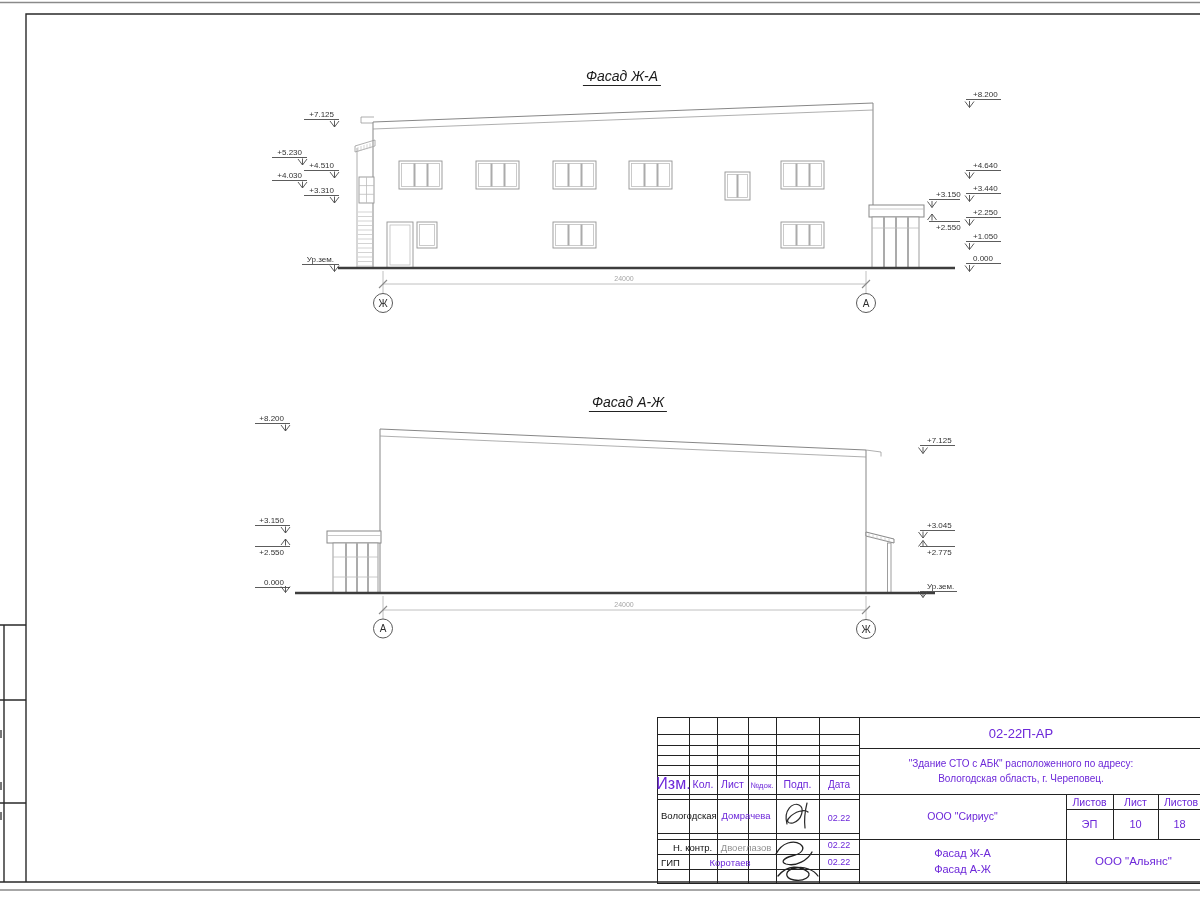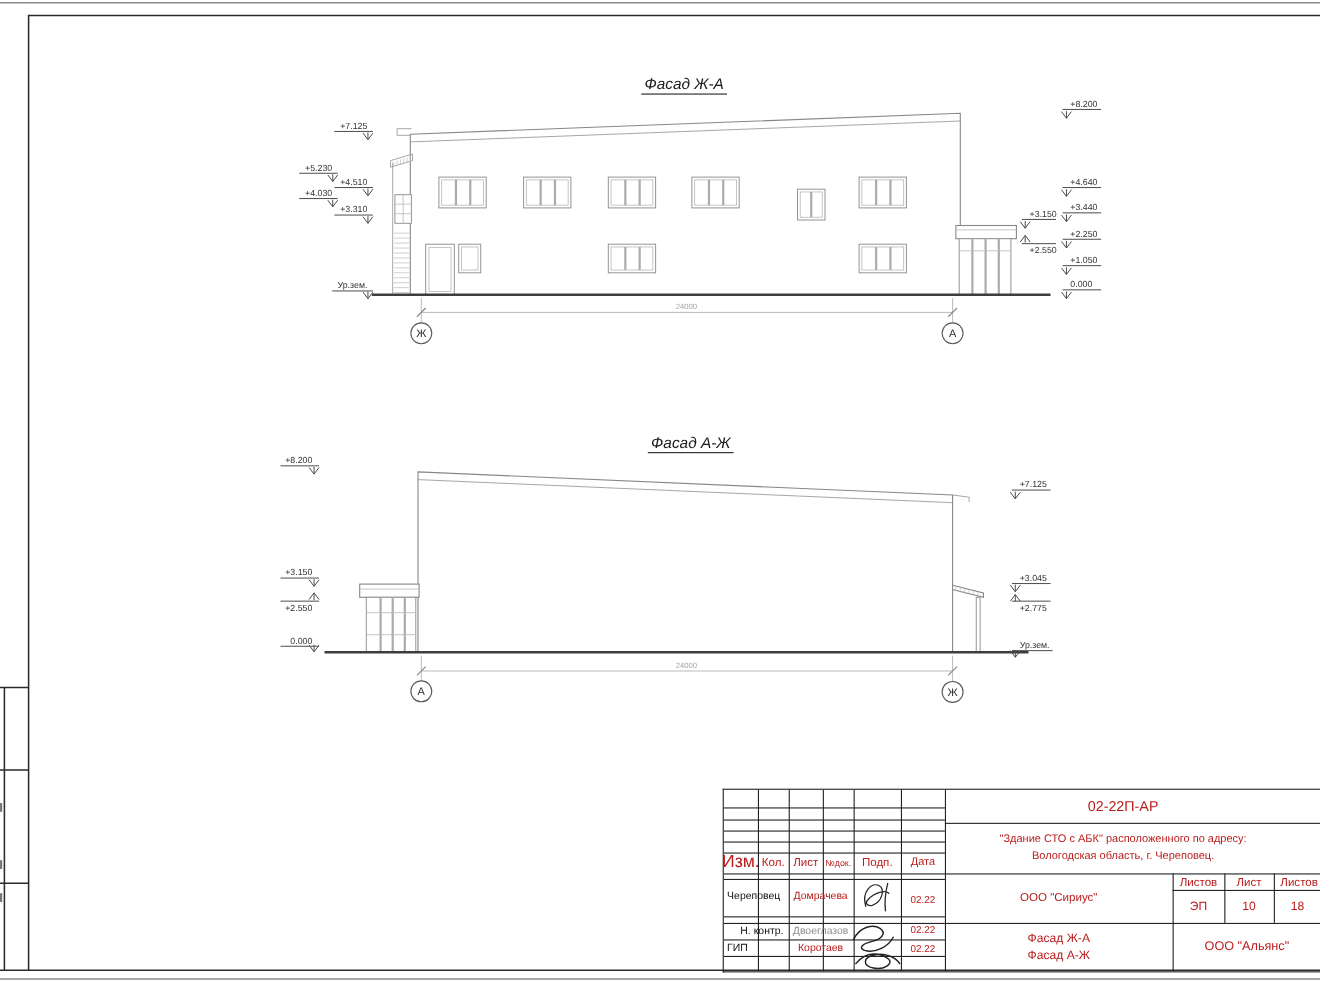--- a/index.html
+++ b/index.html
@@ -22,21 +22,21 @@
   .ax circle{stroke:#5a5a5a;stroke-width:1;fill:#fff;}
   .ax text{font-size:10px;fill:#2e2e2e;}
   .frame{stroke:#2a2a2a;stroke-width:1.4;fill:none;}
   .paper{stroke:#8a8a8a;stroke-width:1.4;}
   .fac-title{position:absolute;transform:translateX(-50%);font-style:italic;
      font-size:14px;color:#1a1a1a;border-bottom:1px solid #222;padding:0 3px 1px;white-space:nowrap;}
   #tb{position:absolute;left:657px;top:717px;width:543px;height:165px;
       border-left:1.5px solid #222;border-top:1.5px solid #222;border-bottom:1.5px solid #222;}
   .vline{position:absolute;width:0;border-left:1px solid #222;}
   .hline{position:absolute;height:0;border-top:1px solid #222;}
-  .t{position:absolute;color:#b91c1c;white-space:nowrap;transform:translate(-50%,-50%);}
+  .t{position:absolute;color:#6d28d9;white-space:nowrap;transform:translate(-50%,-50%);}
   .tl{position:absolute;color:#111;white-space:nowrap;transform:translateY(-50%);}
   .sig{position:absolute;}
 </style>
 </head>
 <body>
 
 <div id="page">
 
 <svg width="1200" height="900" viewBox="0 0 1200 900" style="position:absolute;left:0;top:0">
   <defs>
@@ -313,30 +313,30 @@
   <div class="hline" style="left:408px;top:91px;width:135px"></div>
   <div class="hline" style="left:201px;top:121px;width:342px"></div>
 
   <div class="t" style="left:15.5px;top:66px;font-size:16px">Изм.</div>
   <div class="t" style="left:45px;top:66px;font-size:10.5px">Кол.</div>
   <div class="t" style="left:74.5px;top:66px;font-size:10.5px">Лист</div>
   <div class="t" style="left:104px;top:66.5px;font-size:8px">№док.</div>
   <div class="t" style="left:139.5px;top:66px;font-size:10.5px">Подп.</div>
   <div class="t" style="left:181px;top:66px;font-size:10px">Дата</div>
 
-  <div class="tl" style="left:3px;top:97px;font-size:9.5px">Череповец</div>
+  <div class="tl" style="left:3px;top:97px;font-size:9.5px">Вологодская</div>
   <div class="t" style="left:88px;top:97px;font-size:9.5px">Домрачева</div>
   <div class="t" style="left:181px;top:100px;font-size:9px">02.22</div>
 
   <div class="tl" style="left:15px;top:128.5px;font-size:9.5px">Н. контр.</div>
   <div class="t" style="left:88px;top:128.5px;font-size:9.5px;color:#8f8f8f">Двоеглазов</div>
   <div class="t" style="left:181px;top:127px;font-size:9px">02.22</div>
 
   <div class="tl" style="left:3px;top:143.5px;font-size:9.5px">ГИП</div>
-  <div class="t" style="left:88px;top:143.5px;font-size:9.5px">Коротаев</div>
+  <div class="t" style="left:72px;top:143.5px;font-size:9.5px">Коротаев</div>
   <div class="t" style="left:181px;top:144px;font-size:9px">02.22</div>
 
   <svg class="sig" style="left:119px;top:80px" width="42" height="36" viewBox="0 0 42 36">
     <path d="M10 26C6 12 16 4 22 7C28 10 25 22 16 25C11 26 9 23 12 20C18 13 28 11 31 14M30 5C28 13 27 22 28 30" stroke="#2a2a2a" stroke-width="1.2" fill="none" stroke-linecap="round"></path>
   </svg>
   <svg class="sig" style="left:112px;top:118px" width="54" height="48" viewBox="0 0 54 48">
     <path d="M6 18C12 6 24 4 30 8C36 12 32 18 22 20C14 22 10 26 16 28C26 31 38 24 42 16M8 40C18 28 30 30 38 36C42 40 34 46 24 44C14 42 14 34 26 32C34 30 44 34 48 40" stroke="#222" stroke-width="1.3" fill="none" stroke-linecap="round"></path>
   </svg>
 
   <div class="t" style="left:363px;top:15px;font-size:13px">02-22П-АР</div>

